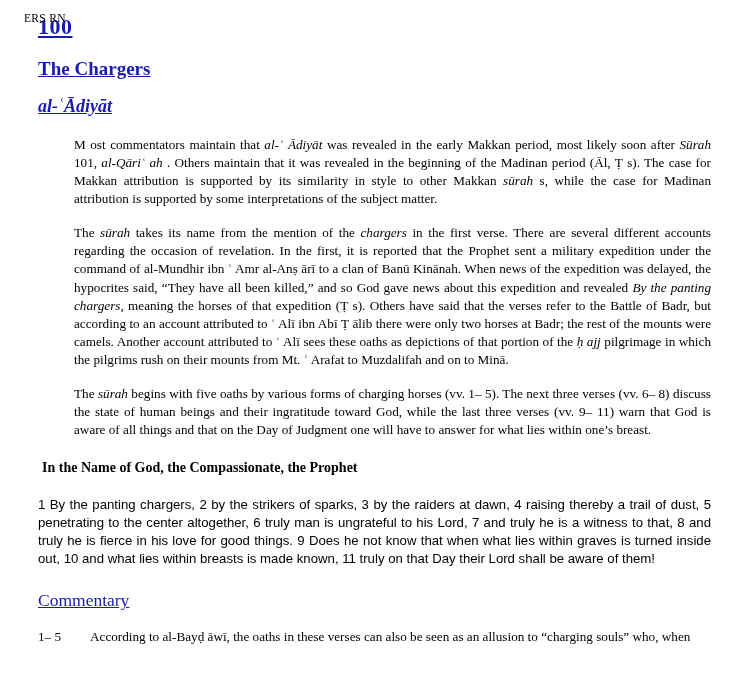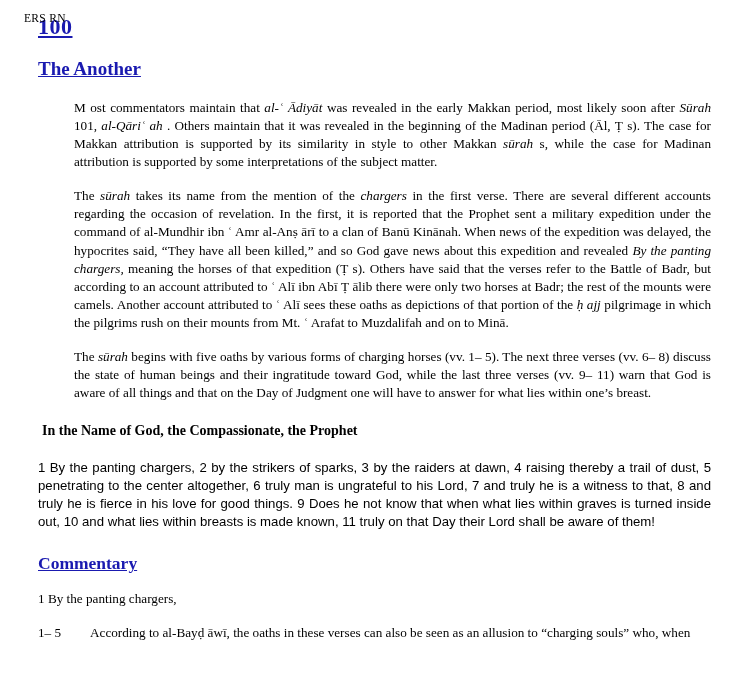--- a/index.html
+++ b/index.html
@@ -77,21 +77,21 @@
   .verses {
     margin-top: 20px;
     font-size: 13.2px;
     line-height: 1.37;
     text-align: justify;
     font-family: Liberation Sans, sans-serif;
   }
   .commentary-heading {
     margin-top: 22px;
     font-size: 17.5px;
-    font-weight: bold;
+    font-weight: normal;
     color: #1a1ab0;
     text-decoration: underline;
     font-family: "Liberation Serif", serif;
   }
   .verse-line {
     margin-top: 17px;
     font-size: 13.2px;
     font-family: "Liberation Serif", serif;
   }
   .commentary-para {
@@ -111,32 +111,32 @@
 </style>
 </head>
 <body>
 
 <div class="page">
 
   <div class="cutoff-line">ERS RN</div>
 
   <div class="surah-number">100</div>
 
-  <div class="surah-title">The Another</div>
+  <div class="surah-title">The Chargers</div>
 
+  <div class="surah-title-ar">al-ʿĀdiyāt</div>
 
   <p class="para first"><span>M ost commentators maintain that </span><i>al-ʿ Ādiyāt</i><span> was revealed in the early Makkan period, most likely soon after </span><i>Sūrah</i><span> 101, </span><i>al-Qāriʿ ah</i><span> . Others maintain that it was revealed in the beginning of the Madinan period (Āl, Ṭ s). The case for Makkan attribution is supported by its similarity in style to other Makkan </span><i>sūrah</i><span> s, while the case for Madinan attribution is supported by some interpretations of the subject matter.</span></p>
 
   <p class="para"><span>The </span><i>sūrah</i><span> takes its name from the mention of the </span><i>chargers</i><span> in the first verse. There are several different accounts regarding the occasion of revelation. In the first, it is reported that the Prophet sent a military expedition under the command of al-Mundhir ibn ʿ Amr al-Anṣ ārī to a clan of Banū Kinānah. When news of the expedition was delayed, the hypocrites said, “They have all been killed,” and so God gave news about this expedition and revealed </span><i>By the panting chargers,</i><span> meaning the horses of that expedition (Ṭ s). Others have said that the verses refer to the Battle of Badr, but according to an account attributed to ʿ Alī ibn Abī Ṭ ālib there were only two horses at Badr; the rest of the mounts were camels. Another account attributed to ʿ Alī sees these oaths as depictions of that portion of the </span><i>ḥ ajj</i><span> pilgrimage in which the pilgrims rush on their mounts from Mt. ʿ Arafat to Muzdalifah and on to Minā.</span></p>
 
   <p class="para"><span>The </span><i>sūrah</i><span> begins with five oaths by various forms of charging horses (vv. 1– 5). The next three verses (vv. 6– 8) discuss the state of human beings and their ingratitude toward God, while the last three verses (vv. 9– 11) warn that God is aware of all things and that on the Day of Judgment one will have to answer for what lies within one’s breast.</span></p>
 
   <div class="basmala">In the Name of God, the Compassionate, the Prophet</div>
 
   <p class="verses">1 By the panting chargers, 2 by the strikers of sparks, 3 by the raiders at dawn, 4 raising thereby a trail of dust, 5 penetrating to the center altogether, 6 truly man is ungrateful to his Lord, 7 and truly he is a witness to that, 8 and truly he is fierce in his love for good things. 9 Does he not know that when what lies within graves is turned inside out, 10 and what lies within breasts is made known, 11 truly on that Day their Lord shall be aware of them!</p>
 
   <div class="commentary-heading">Commentary</div>
 
-  <div class="verse-line">1 By the panting chargers,</div>
 
   <p class="commentary-para"><span class="vrange">1– 5</span><span>According to al-Bayḍ āwī, the oaths in these verses can also be seen as an allusion to “charging souls” who, when</span></p>
 
 </div>
 
 </body></html>

